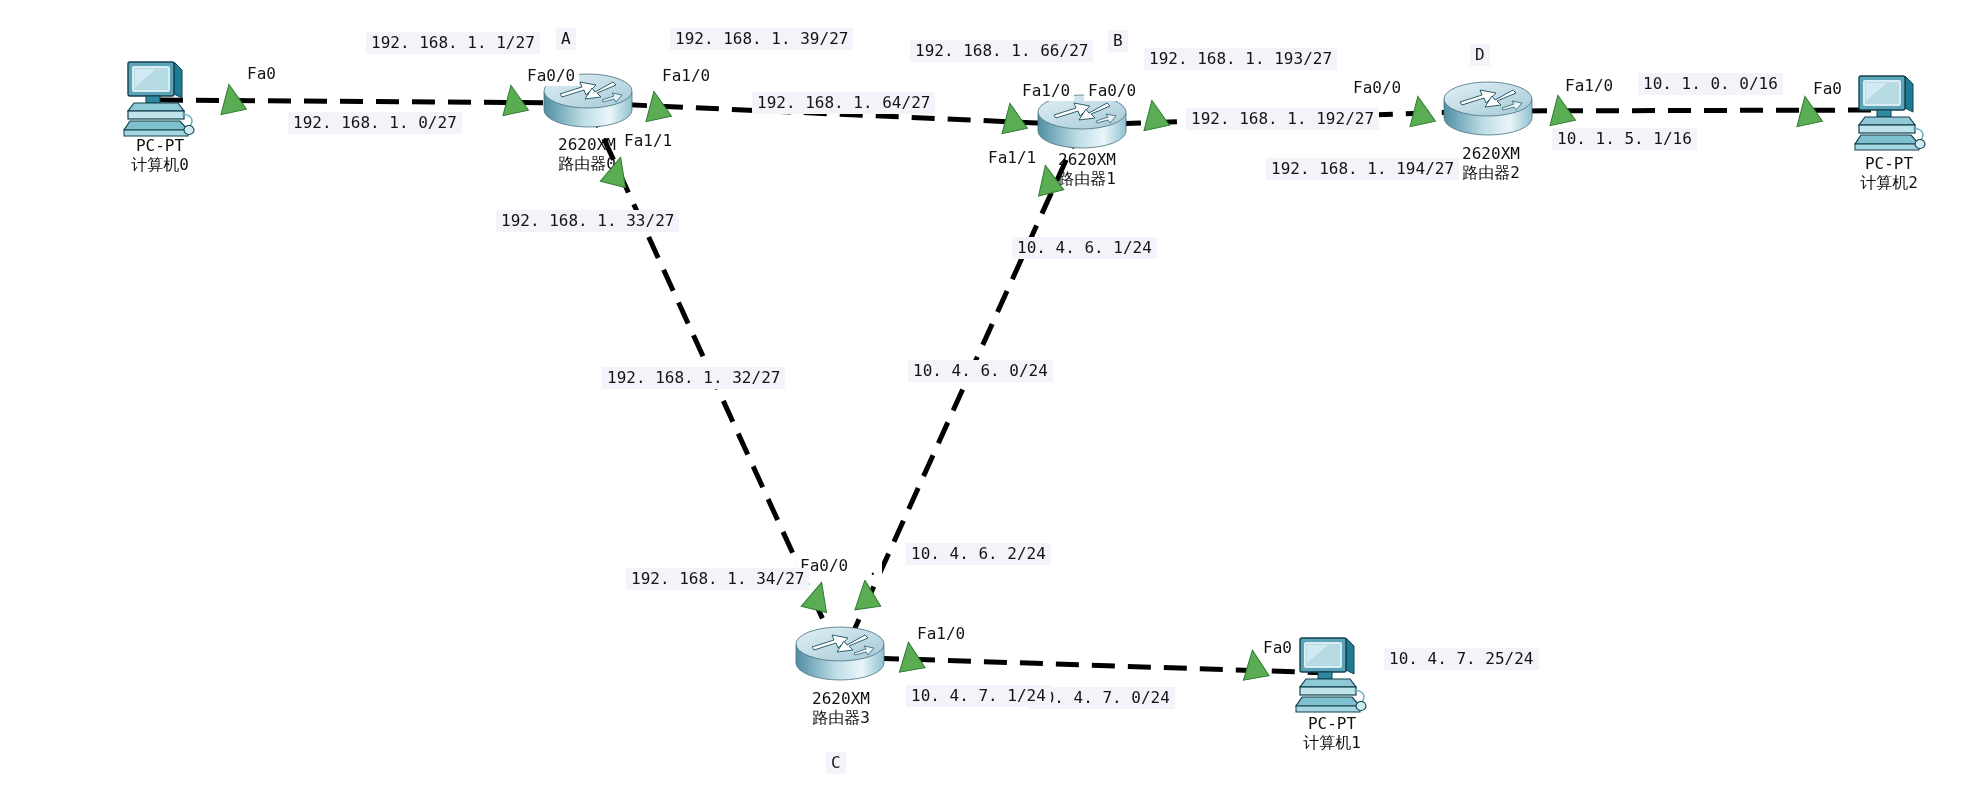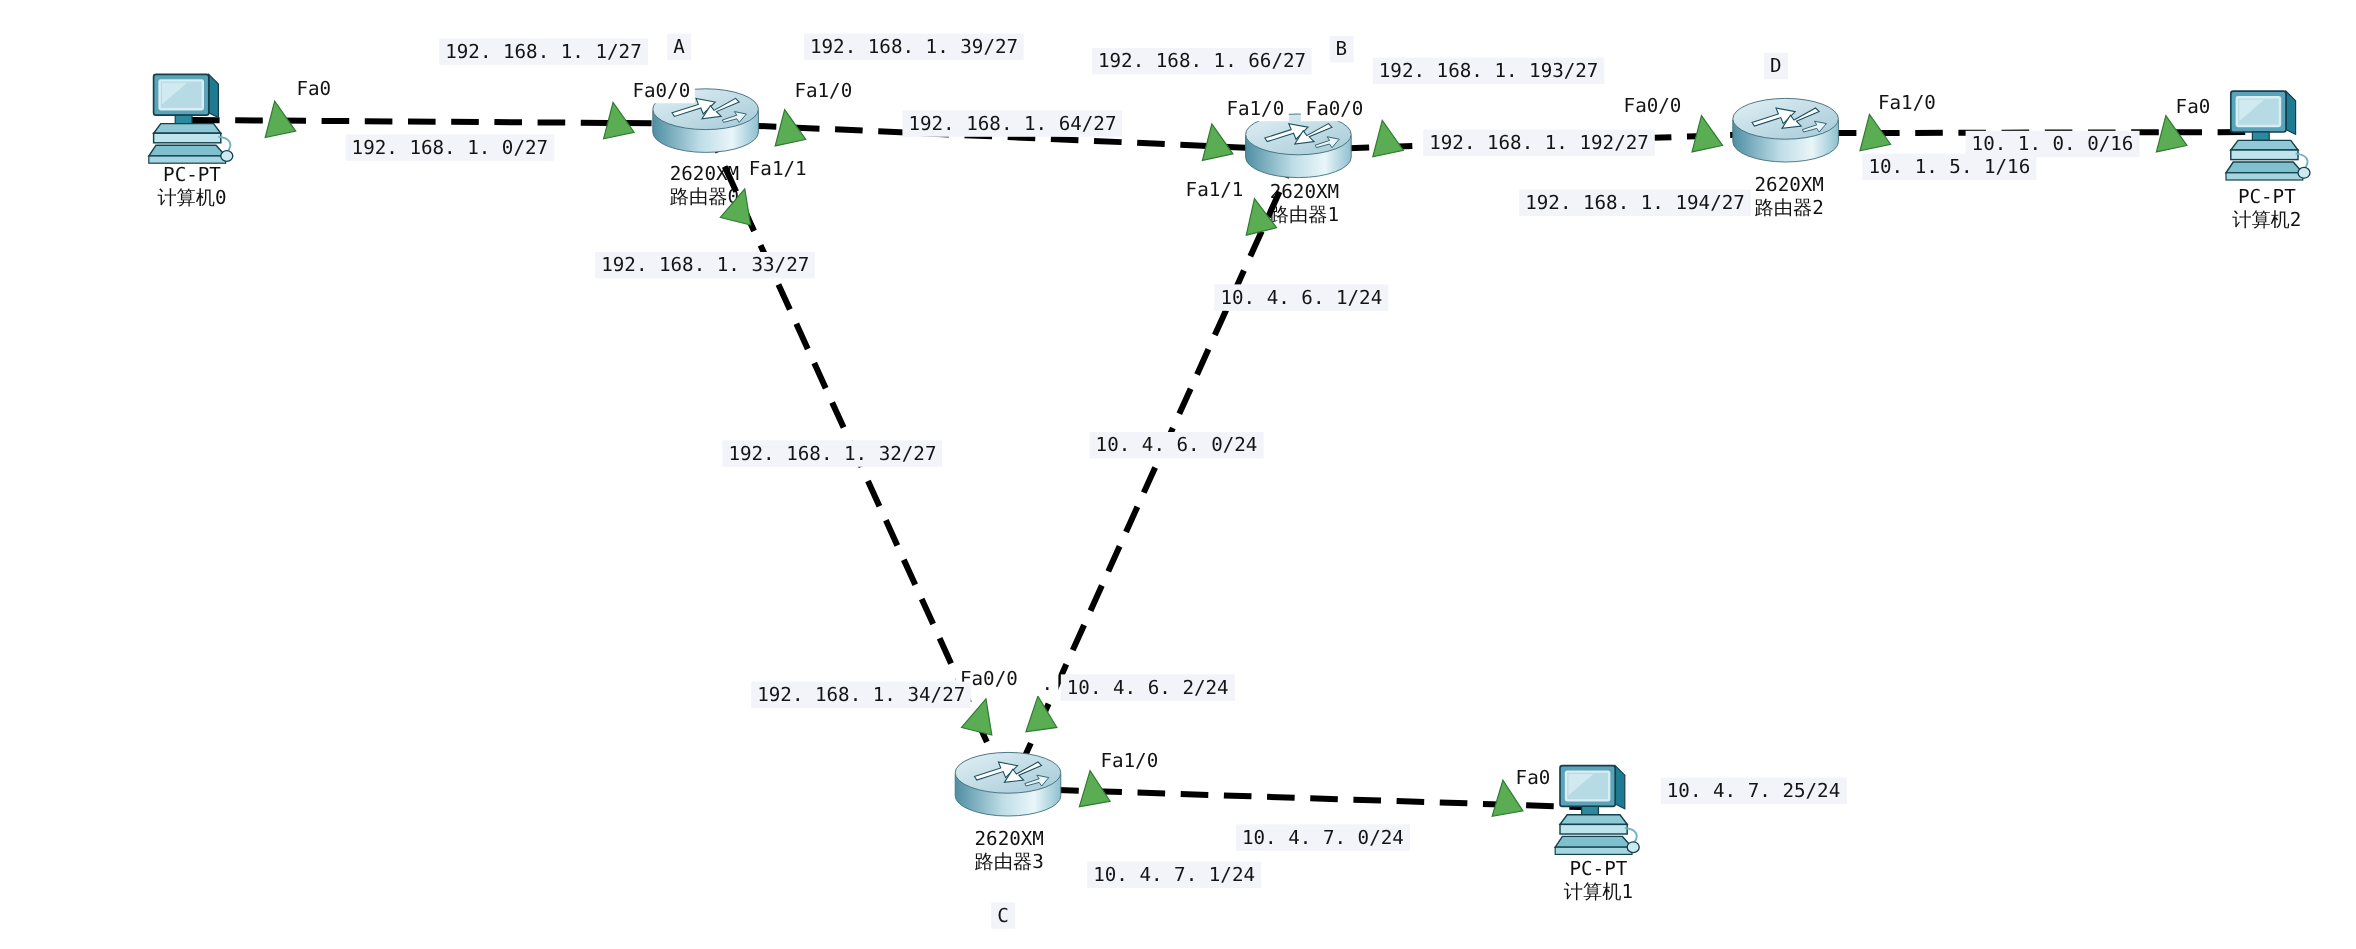--- a/index.html
+++ b/index.html
@@ -215,26 +215,26 @@
     <div class="note" style="left: 366px; top: 32px;">192. 168. 1. 1/27</div>
     <div class="note" style="left: 556px; top: 28px;">A</div>
     <div class="note" style="left: 288px; top: 112px;">192. 168. 1. 0/27</div>
     <div class="note" style="left: 670px; top: 28px;">192. 168. 1. 39/27</div>
     <div class="note" style="left: 752px; top: 92px;">192. 168. 1. 64/27</div>
     <div class="note" style="left: 910px; top: 40px;">192. 168. 1. 66/27</div>
     <div class="note" style="left: 1108px; top: 30px;">B</div>
     <div class="note" style="left: 1144px; top: 48px; text-align: center;">192. 168. 1. 193/27</div>
     <div class="note" style="left: 1186px; top: 108px;">192. 168. 1. 192/27</div>
     <div class="note" style="left: 1470px; top: 44px;">D</div>
-    <div class="note" style="left: 1638px; top: 73px; margin-top: 36px;">10. 1. 0. 0/16</div>
+    <div class="note" style="left: 1638px; top: 73px;">10. 1. 0. 0/16</div>
     <div class="note" style="left: 1552px; top: 128px; text-align: right;">10. 1. 5. 1/16</div>
     <div class="note" style="left: 1266px; top: 158px;">192. 168. 1. 194/27</div>
     <div class="note" style="left: 476px; top: 210px; margin-left: 20px;">192. 168. 1. 33/27</div>
     <div class="note" style="left: 602px; top: 367px;">192. 168. 1. 32/27</div>
     <div class="note" style="left: 1012px; top: 237px;">10. 4. 6. 1/24</div>
     <div class="note" style="left: 908px; top: 360px;">10. 4. 6. 0/24</div>
     <div class="note" style="left: 626px; top: 568px;">192. 168. 1. 34/27</div>
-    <div class="note" style="left: 884px; top: 543px; margin-top: 19px;">10. 4. 6. 2/24</div>
+    <div class="note" style="left: 906px; top: 543px;">10. 4. 6. 2/24</div>
     <div class="note" style="left: 1030px; top: 643px; margin-top: 44px;">10. 4. 7. 0/24</div>
-    <div class="note" style="left: 906px; top: 685px; margin-top: 33px;">10. 4. 7. 1/24</div>
+    <div class="note" style="left: 906px; top: 685px;">10. 4. 7. 1/24</div>
     <div class="note" style="left: 1384px; top: 648px;">10. 4. 7. 25/24</div>
     <div class="note" style="left: 826px; top: 752px;">C</div>
   </div>
 
 </body></html>

